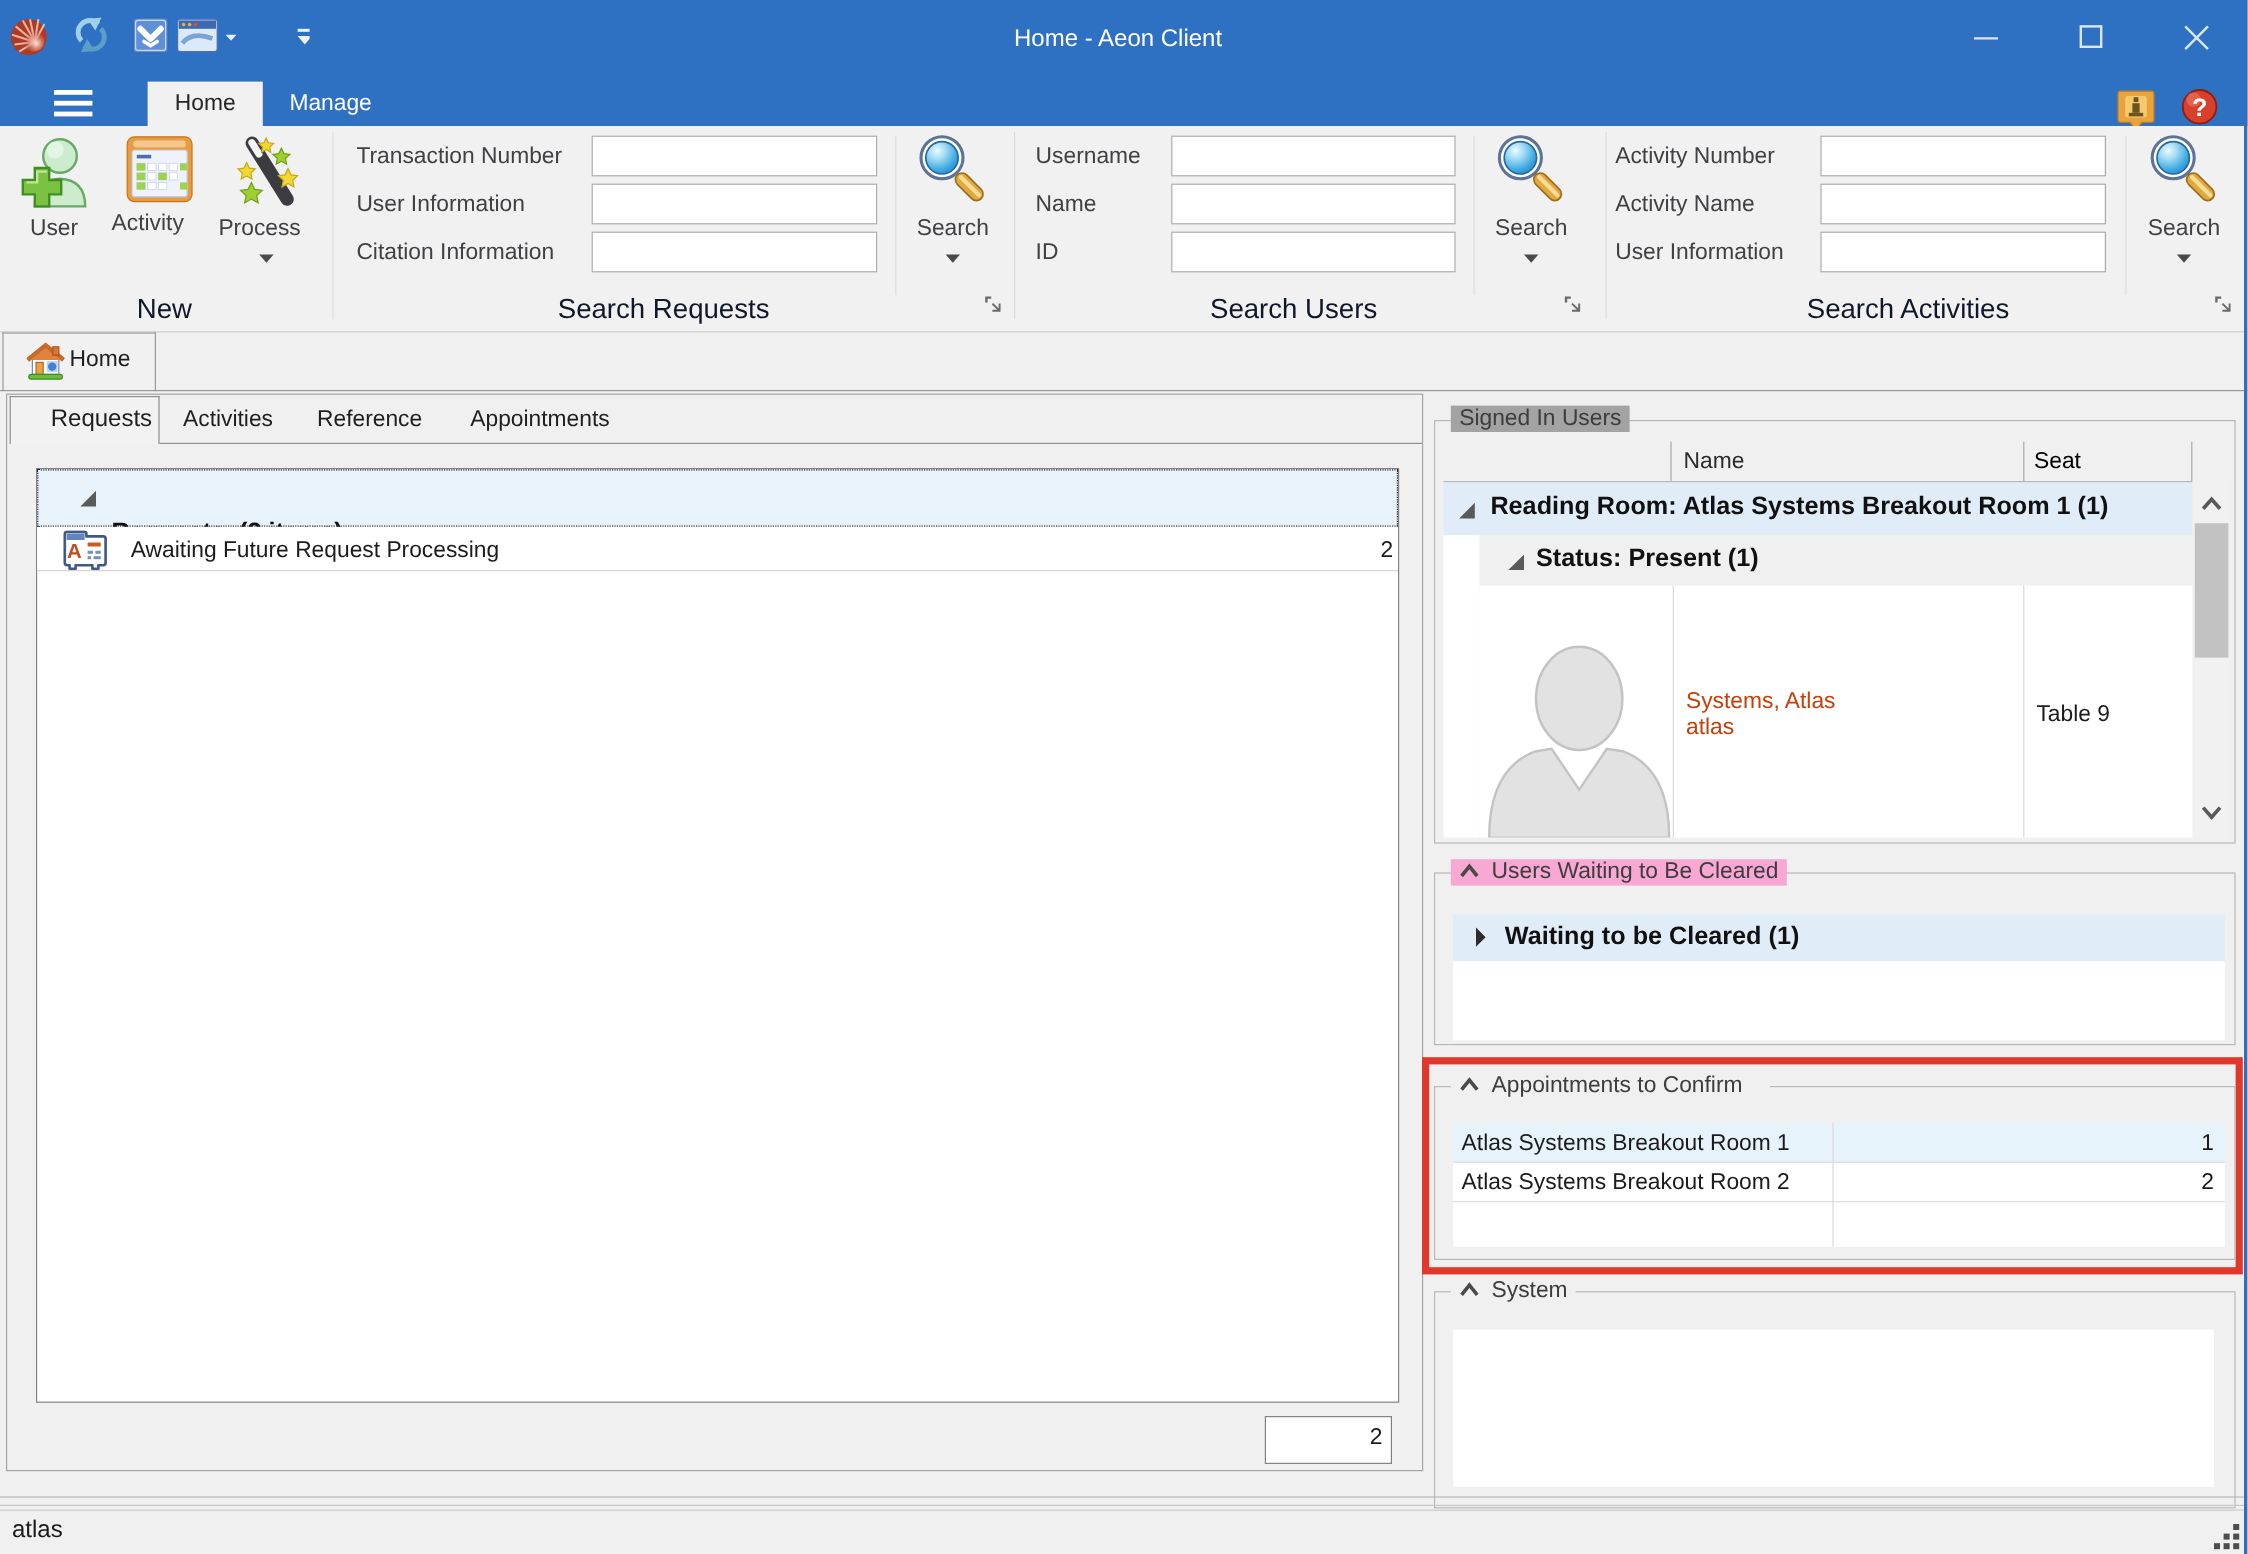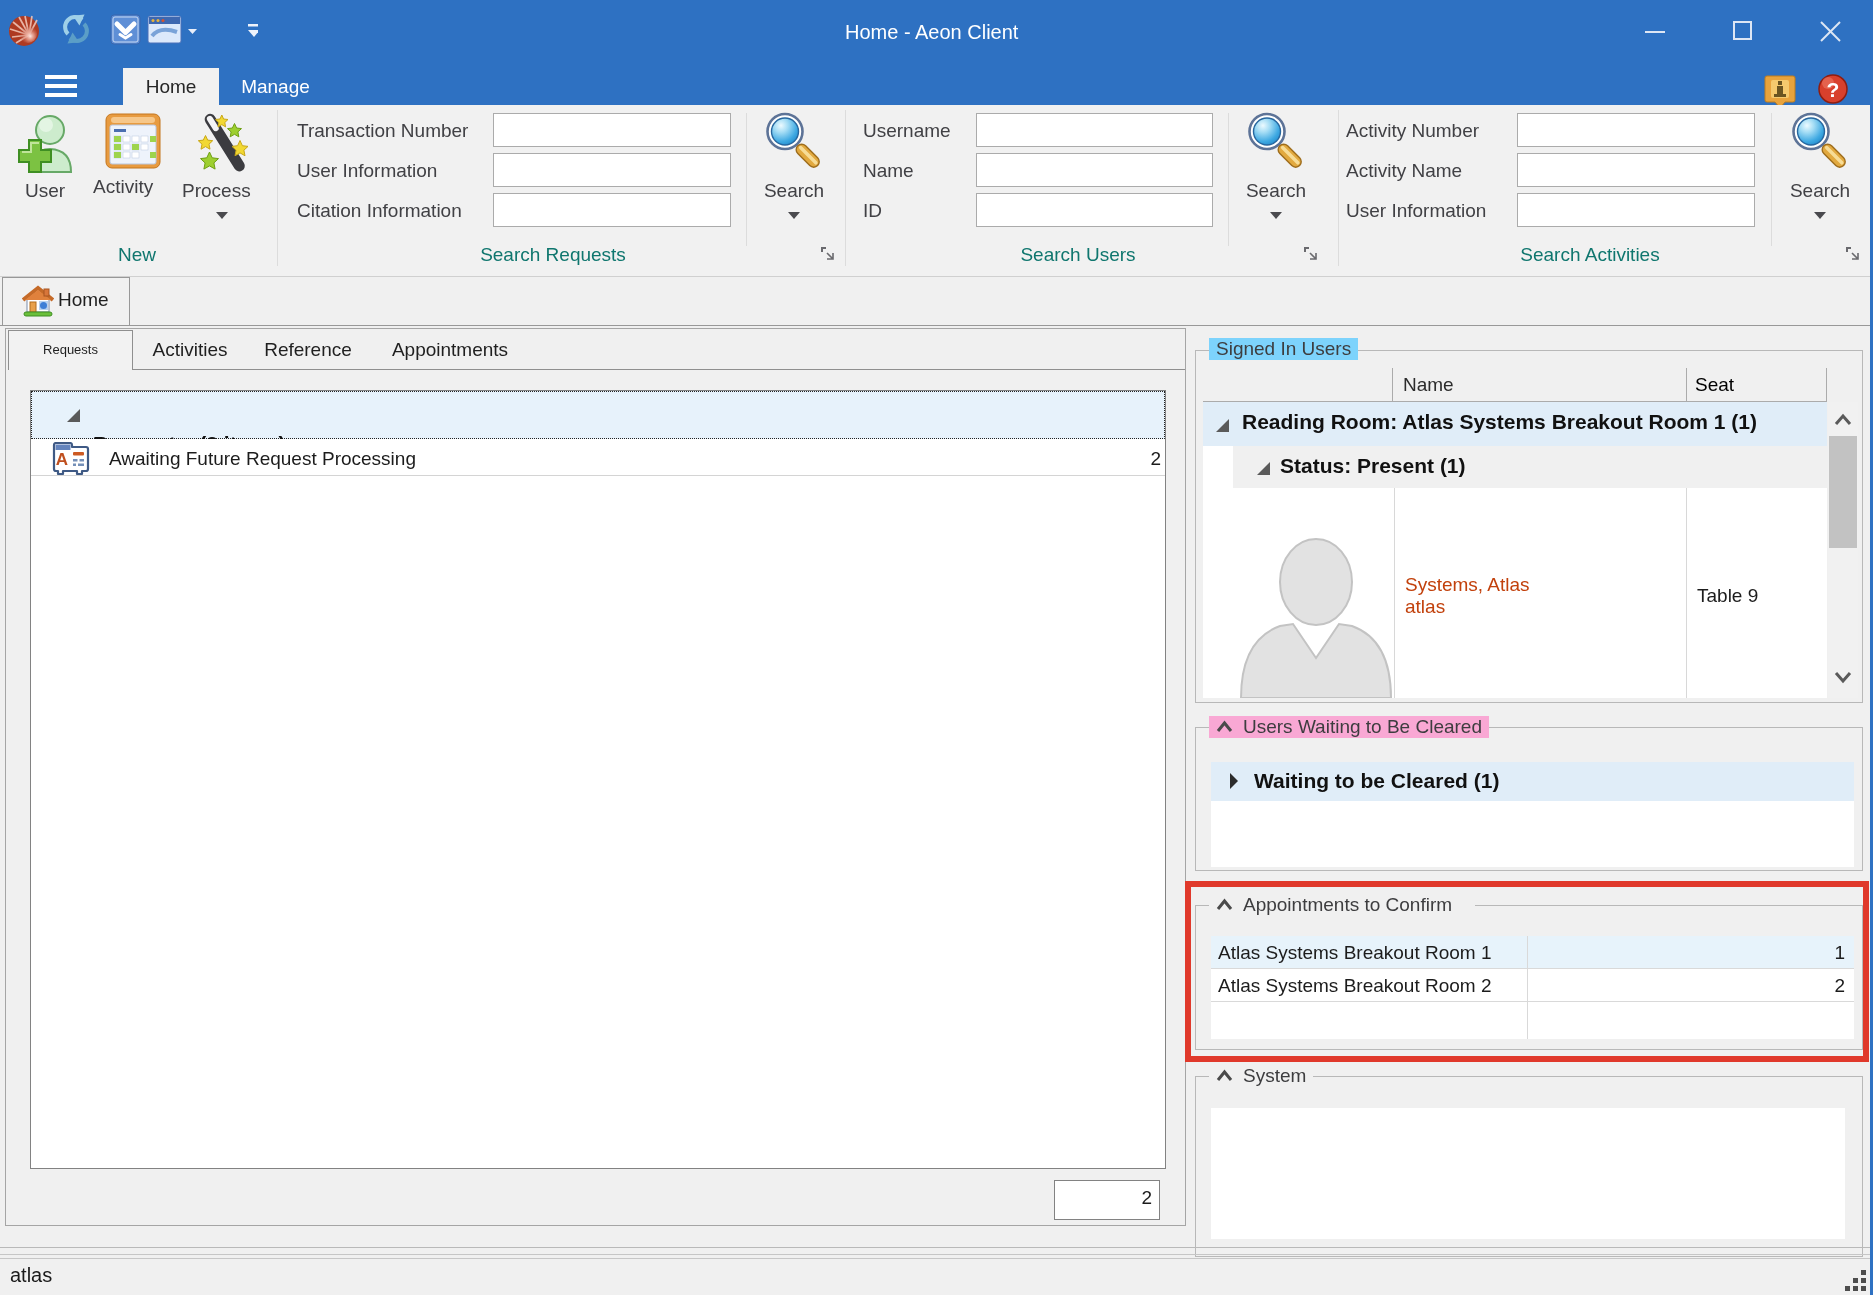--- a/index.html
+++ b/index.html
@@ -1,20 +1,20 @@
 <!DOCTYPE html>
 <html><head>
 <meta charset="utf-8">
 <style>
 html,body{margin:0;padding:0;}
 body{width:1873px;height:1295px;position:relative;overflow:hidden;
   font-family:"Liberation Sans",sans-serif;background:#f0f0f0;}
 .abs{position:absolute;}
 .lbl{color:#414145;font-size:19px;}
-.cap{color:#0f766e;font-size:19px;}
+.cap{color:#0f172a;font-size:23px;}
 .field{background:#fff;border:1px solid #ababab;}
 .vsep{position:absolute;width:1px;background:#dcdcdc;}
 </style>
 </head>
 <body>
 <svg width="0" height="0" style="position:absolute">
   <defs>
     <radialGradient id="lens" cx="35%" cy="28%" r="85%">
       <stop offset="0%" stop-color="#ecfaff"></stop>
       <stop offset="30%" stop-color="#a5ddf5"></stop>
@@ -256,21 +256,21 @@
   <path d="M3 15 L16 5 L29 15 Z" fill="#e0813c"></path>
   <rect x="22" y="4" width="5" height="7" fill="#d8763a" stroke="#a85520"></rect>
   <rect x="2" y="27" width="28" height="4" rx="2" fill="#6abf3a" stroke="#3f8f23"></rect>
 </svg>
 <div class="abs" style="left:58px;top:289px;font-size:19px;color:#1f1f1f;">Home</div>
 
 <div class="abs" style="left:5px;top:328px;width:1181px;height:898px;background:#f0f0f0;border:1px solid #a5a5a5;box-sizing:border-box;"></div>
 
 <div class="abs" style="left:8px;top:330px;width:125px;height:40px;background:#f2f2f2;border:1px solid #8f8f8f;border-bottom:none;box-sizing:border-box;"></div>
 <div class="abs" style="left:133px;top:369px;width:1052px;height:1px;background:#8f8f8f;"></div>
-<div class="abs" style="left:8px;top:330px;width:125px;height:39px;text-align:center;line-height:39px;font-size:13px;color:#1f1f1f;">Requests</div>
+<div class="abs" style="left:8px;top:330px;width:125px;height:39px;text-align:center;line-height:39px;font-size:20px;color:#1f1f1f;padding-left:14px;">Requests</div>
 <div class="abs" style="left:140px;top:330px;width:100px;height:39px;text-align:center;line-height:39px;font-size:19px;color:#1f1f1f;">Activities</div>
 <div class="abs" style="left:258px;top:330px;width:100px;height:39px;text-align:center;line-height:39px;font-size:19px;color:#1f1f1f;">Reference</div>
 <div class="abs" style="left:385px;top:330px;width:130px;height:39px;text-align:center;line-height:39px;font-size:19px;color:#1f1f1f;">Appointments</div>
 
 <div class="abs" style="left:30px;top:390px;width:1136px;height:779px;background:#fff;border:1px solid #828282;box-sizing:border-box;"></div>
 <div class="abs" style="left:31px;top:391px;width:1134px;height:48px;background:#e7f2fb;border:1px dotted #222;box-sizing:border-box;"></div>
 <svg class="abs" style="left:66px;top:409px;" width="15" height="14">
     <path d="M14 0 L14 13 L1 13 Z" fill="#5a5a5a"></path>
   </svg>
 <div class="abs" style="left:93px;top:401px;font-size:21px;font-weight:bold;color:#111;margin-top:31px;">Requests&nbsp; (2 items)</div>
@@ -285,21 +285,21 @@
   <rect x="22" y="21.5" width="3" height="2.5" fill="#7590b8"></rect>
     <rect x="27" y="21.5" width="6" height="2.5" fill="#7590b8"></rect>
 </svg>
 <div class="abs" style="left:109px;top:448px;font-size:19px;color:#1c1c1c;">Awaiting Future Request Processing</div>
 <div class="abs" style="left:1000px;top:448px;width:161px;text-align:right;font-size:19px;color:#1c1c1c;">2</div>
 
 <div class="abs" style="left:1054px;top:1180px;width:106px;height:40px;background:#fff;border:1px solid #828282;box-sizing:border-box;"></div>
 <div class="abs" style="left:1054px;top:1187px;width:98px;text-align:right;font-size:19px;color:#1c1c1c;">2</div>
 
 <div class="abs" style="left:1195px;top:350px;width:668px;height:353px;border:1px solid #b8b8b8;box-sizing:border-box;"></div>
-<div class="abs" style="left:1209px;top:338px;background:#7dd3fc;padding:0 7px;font-size:19px;color:#3d3d3f;">Signed In Users</div>
+<div class="abs" style="left:1209px;top:338px;background:#a3a3a3;padding:0 7px;font-size:19px;color:#3d3d3f;">Signed In Users</div>
 
 <div class="abs" style="left:1392px;top:368px;width:1px;height:33px;background:#ababab;"></div>
 <div class="abs" style="left:1686px;top:368px;width:1px;height:33px;background:#ababab;"></div>
 <div class="abs" style="left:1826px;top:368px;width:1px;height:33px;background:#ababab;"></div>
 <div class="abs" style="left:1203px;top:401px;width:624px;height:1px;background:#ababab;"></div>
 <div class="abs" style="left:1403px;top:374px;font-size:19px;color:#2c2c2c;">Name</div>
 <div class="abs" style="left:1695px;top:374px;font-size:19px;color:#000000;">Seat</div>
 
 <div class="abs" style="left:1203px;top:402px;width:624px;height:44px;background:#e0edf8;"></div>
 <svg class="abs" style="left:1215px;top:419px;" width="15" height="14">

